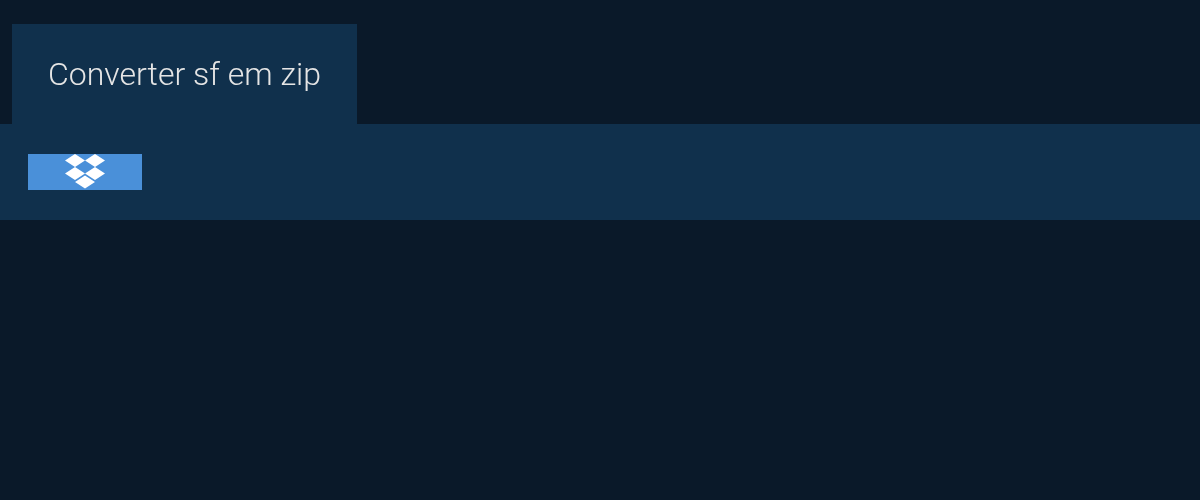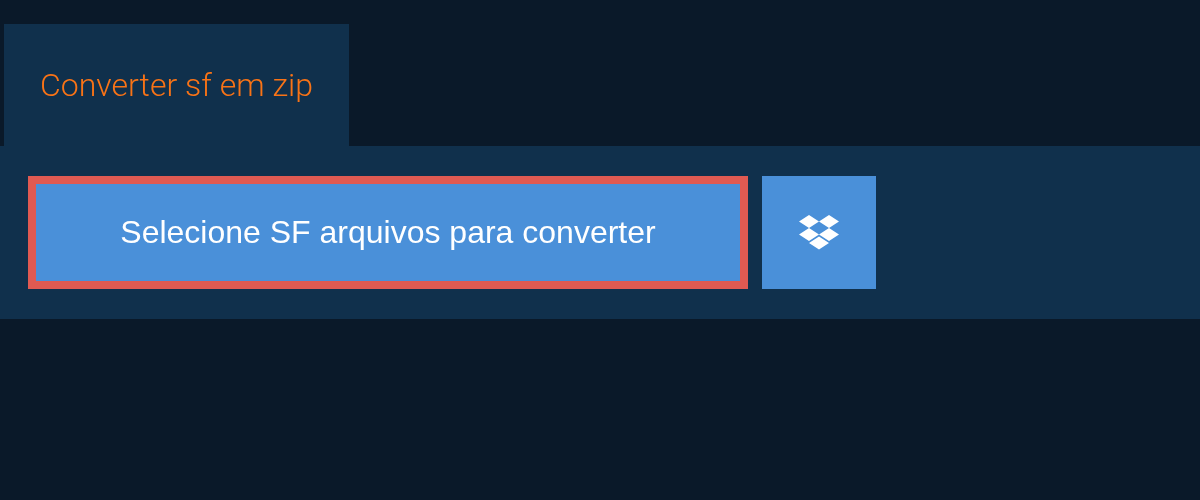--- a/index.html
+++ b/index.html
@@ -11,27 +11,27 @@
     body {
       width: 1200px;
       height: 500px;
       background-color: #0a1929;
       font-family: -apple-system, BlinkMacSystemFont, "Segoe UI", Roboto, Helvetica, Arial, sans-serif;
       overflow: hidden;
     }
     
     .tab-header {
       background-color: #10304c;
-      color: #f97316;
-      padding: 42px 36px;
+      color: #e5e5e5;
+      padding: 31px 36px;
       font-size: 32px;
       font-weight: 300;
       display: inline-block;
       margin-top: 24px;
-      margin-left: 4px;
+      margin-left: 12px;
     }
     
     .content-panel {
       background-color: #10304c;
       padding: 30px 28px;
       margin-top: 0;
     }
     
     .button-row {
       display: flex;
@@ -75,23 +75,20 @@
 <body>
 
 
 
 <div class="tab-header">
   <span>Converter sf em zip</span>
 </div>
 
 <div class="content-panel">
   <div class="button-row">
-    <button class="select-files-button">
-      <span>Selecione SF arquivos para converter</span>
-    </button>
     <button class="dropbox-button">
       <svg class="dropbox-icon" viewBox="0 0 40 36" xmlns="http://www.w3.org/2000/svg">
         <path d="M10 0 L20 6.5 L10 13 L0 6.5 Z M30 0 L40 6.5 L30 13 L20 6.5 Z M0 19.5 L10 13 L20 19.5 L10 26 Z M30 13 L40 19.5 L30 26 L20 19.5 Z M10 28 L20 21.5 L30 28 L20 34.5 Z"></path>
       </svg>
     </button>
   </div>
 </div>
 
 
 

